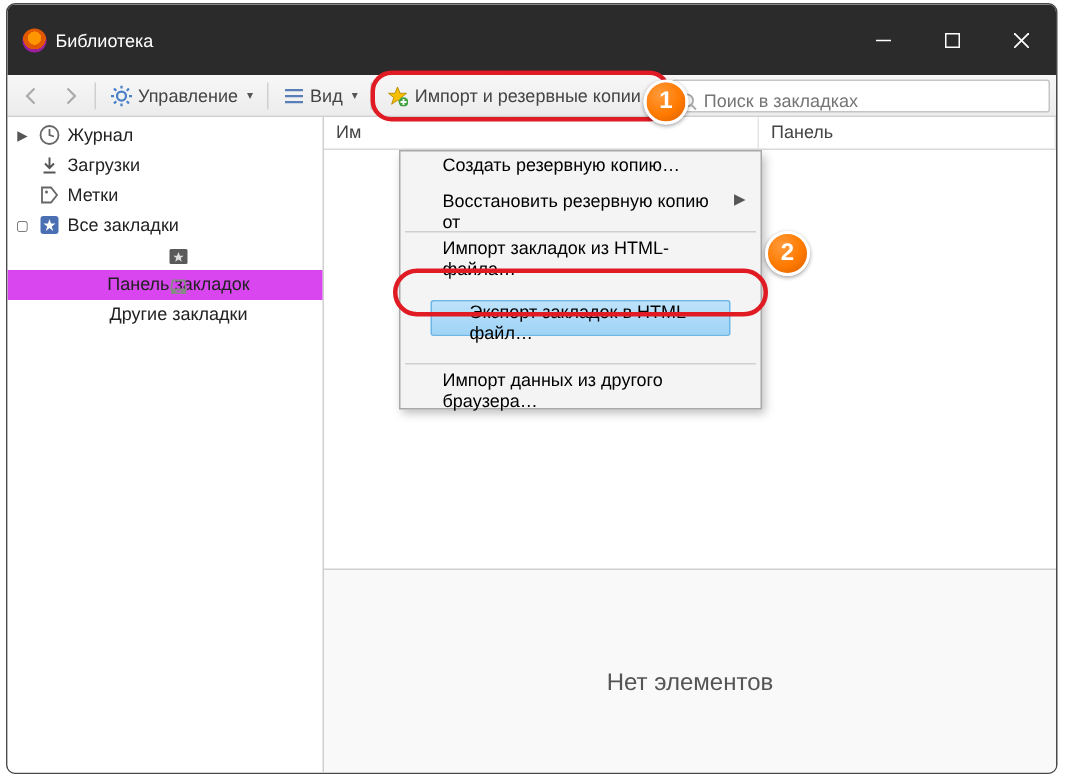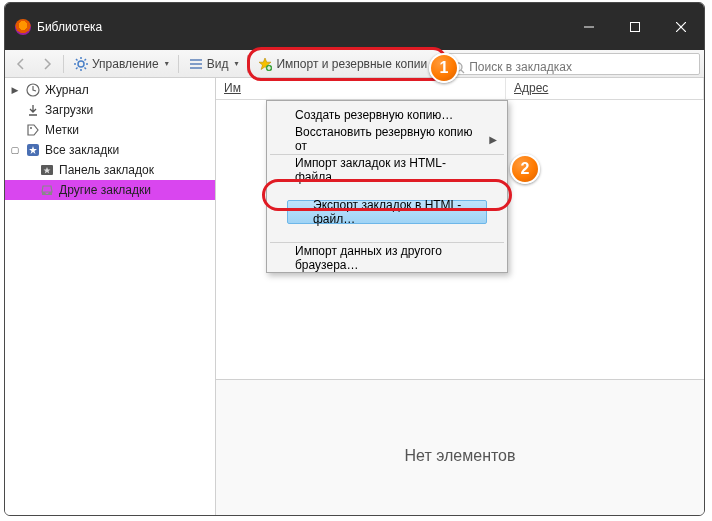--- a/index.html
+++ b/index.html
@@ -27,33 +27,33 @@
 
 .import-highlight { position: relative; }
 .import-ring { position: absolute; top: -6px; left: -5px; right: -5px; bottom: -6px; border: 3px solid #e01b24; border-radius: 14px; pointer-events: none; z-index: 60; }
 
 
 .main { display: flex; height: calc(100% - 58px); }
 .sidebar { width: 211px; border-right: 1px solid #d0d0d0; padding-top: 2px; font-size: 12px; color: #222; background: #fff; }
 .srow { display: flex; align-items: center; height: 20px; padding-left: 4px; gap: 4px; }
 .srow .tw { width: 12px; text-align: center; font-size: 9px; color: #555; }
 .srow.lvl0 { padding-left: 4px; }
-.srow.lvl1 { padding-left: 18px; }
+.srow.lvl1 { padding-left: 18px; flex-direction: column; }
 .srow.sel { background: #d946ef; }
 .icon16 { width: 16px; height: 16px; display: flex; align-items: center; justify-content: center; }
 
 .content { flex: 1; display: flex; flex-direction: column; }
-.colhead { height: 22px; border-bottom: 1px solid #d9d9d9; display: flex; font-size: 12px; color: #444; text-decoration: underline; }
+.colhead { height: 22px; border-bottom: 1px solid #d9d9d9; display: flex; font-size: 12px; color: #444; }
 .colhead .col { border-right: 1px solid #e5e5e5; padding: 3px 8px; }
 .list-top { height: 280px; border-bottom: 1px solid #d0d0d0; position: relative; background: #fff; }
 .list-bottom { flex: 1; display: flex; align-items: center; justify-content: center; color: #555; font-size: 16px; background: #f9f9f9; }
 
 
 .dropdown { position: absolute; top: 0; left: 50px; width: 242px; background: #f4f4f4; border: 1px solid #a8a8a8; box-shadow: 2px 3px 6px rgba(0,0,0,.25); font-size: 12px; color: #000; z-index: 50; padding: 2px; }
-.mrow { height: 24px; display: flex; align-items: center; padding: 0 22px 0 26px; position: relative; }
+.mrow { height: 24px; display: flex; padding: 0 22px 0 26px; position: relative; }
 .mrow .sub { position: absolute; right: 8px; font-size: 10px; color: #555; }
 .msep { height: 1px; background: #d0d0d0; margin: 3px 1px; }
 .mrow.hl { background: linear-gradient(#bfe3fb,#9fd3f5); border: 1px solid #6db6e8; border-radius: 2px; margin: 18px; padding: 0 21px 0 25px; height: 24px; }
 .export-ring { position: absolute; border: 3px solid #e01b24; border-radius: 16px; pointer-events: none; z-index: 55; }
 
 
 .badge { position: absolute; width: 30px; height: 30px; background: radial-gradient(circle at 35% 30%, #ff9a3b, #ff7a00 55%, #d95f00); border-radius: 50%; border: 2px solid #fff; box-shadow: 0 1px 3px rgba(0,0,0,.4); color: #fff; font-weight: bold; font-size: 16px; display: flex; align-items: center; justify-content: center; z-index: 70; }
 </style>
 </head>
 <body>
@@ -209,21 +209,21 @@
               <path d="M3 3 L11 3 L12 9 L2 9 Z" fill="none" stroke="#888" stroke-width="1.2"></path>
             </svg>
           </span>
           <span>Другие закладки</span>
         </div>
     </div>
 
     <div class="content">
       <div class="colhead">
         <div class="col" style="width:290px"><span>Им</span></div>
-        <div class="col" style="flex:1"><span>Адрес</span></div>
+        <div class="col" style="flex:1"><span>Панель</span></div>
       </div>
       <div class="list-top">
 
         <div class="dropdown">
           <div class="mrow">
               <span>Создать резервную копию…</span>
             </div>
           <div class="mrow">
               <span>Восстановить резервную копию от</span>
               <span class="sub">▶</span>

